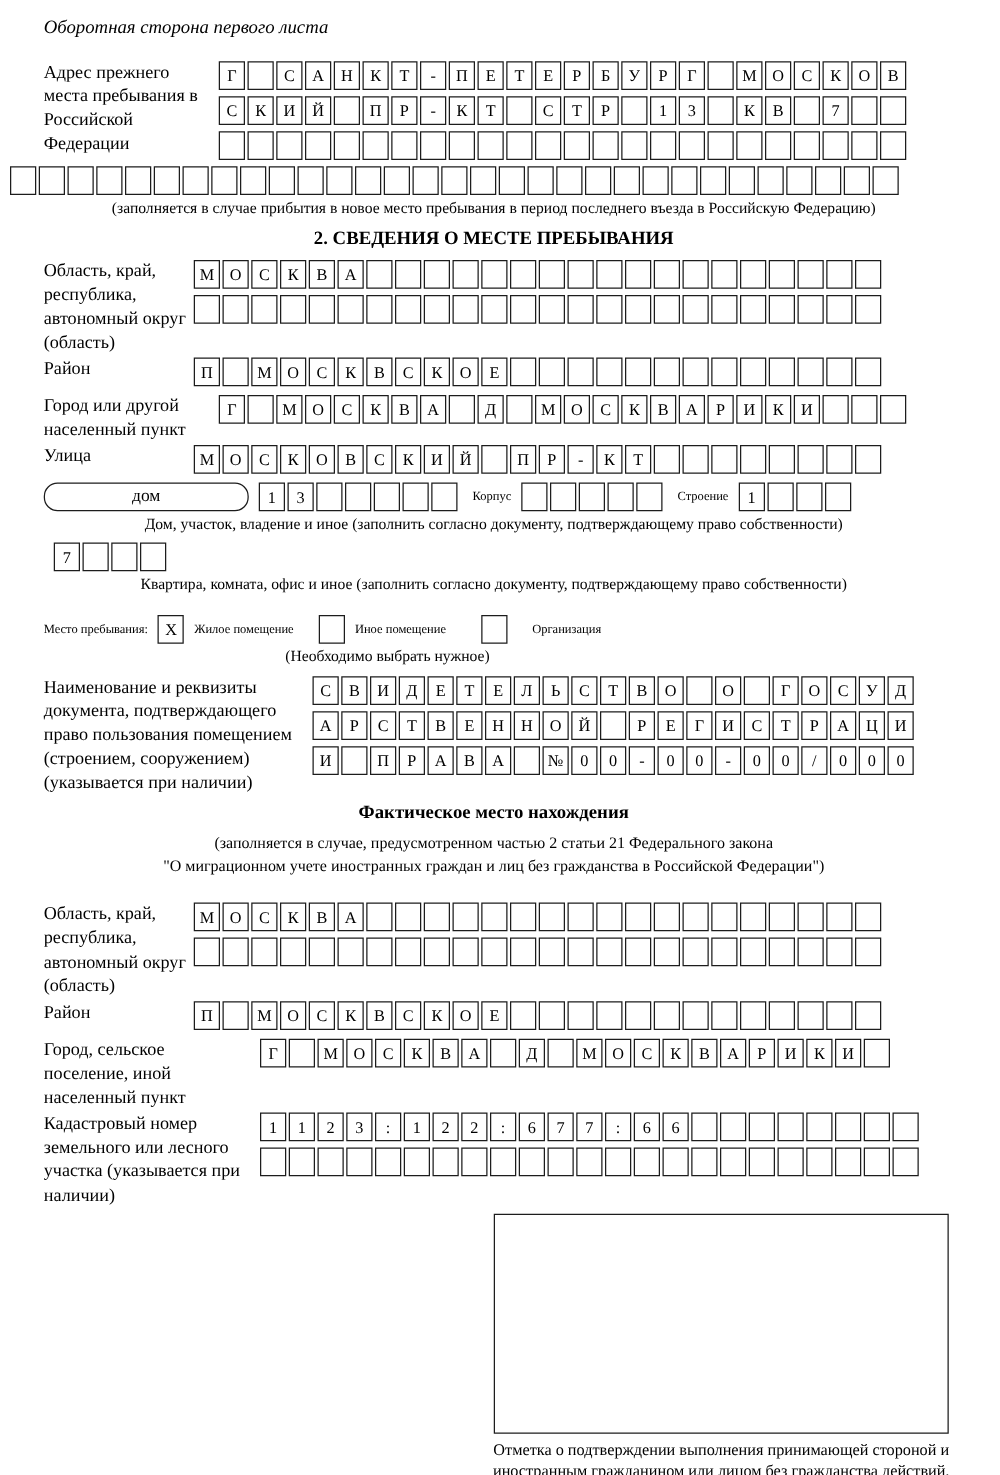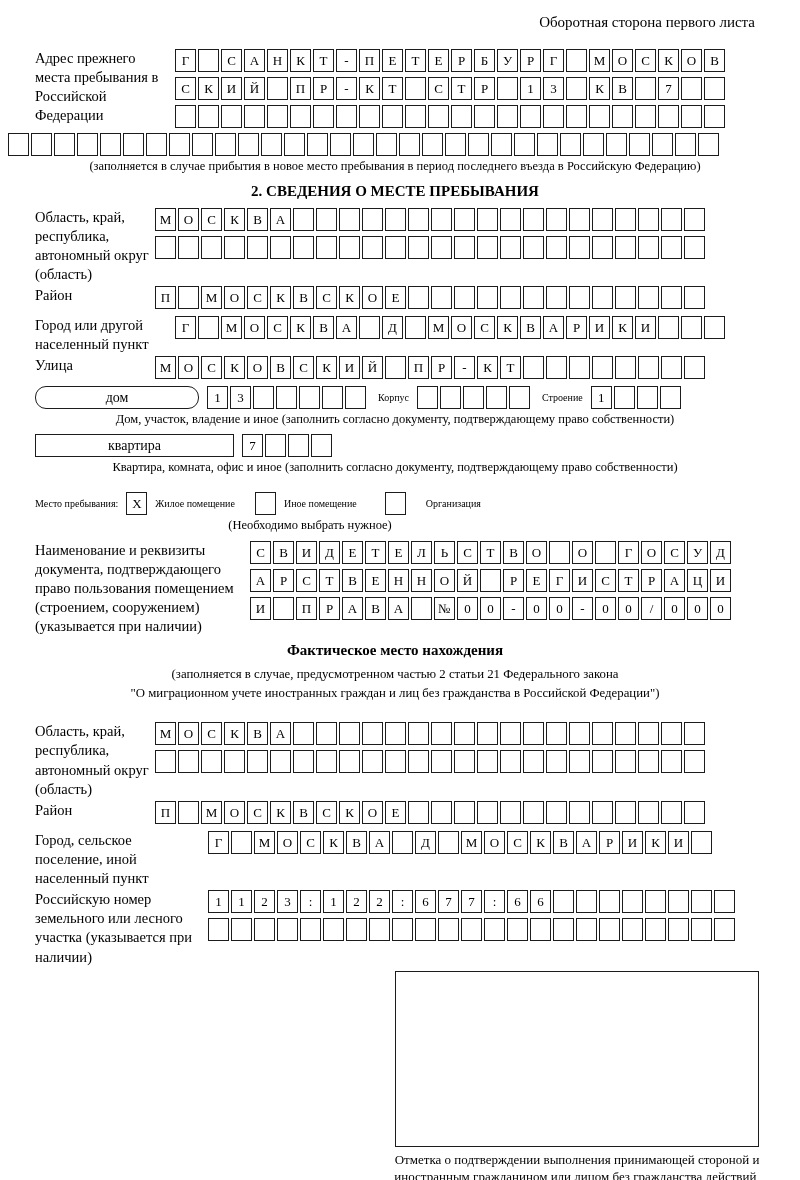--- a/index.html
+++ b/index.html
@@ -1,21 +1,21 @@
 <!DOCTYPE html>
 <html><head>
 <meta charset="utf-8">
 <style>
   html,body{margin:0;padding:0;background:#fff;}
   body{
     width:800px;height:1180px;overflow:hidden;color:#000;
     font-family:"Liberation Serif","DejaVu Serif",serif;
   }
   .page{padding:14px 45px 0 35px;box-sizing:border-box;width:800px;}
-  .hdr-note{text-align:right;font-size:15px;margin-bottom:18px;}
+  .hdr-note{font-size:15px;margin-bottom:18px;font-style:italic;}
   
   .field{display:flex;flex-wrap:nowrap;align-items:flex-start;}
   .flabel{flex:none;width:120px;font-size:14.5px;line-height:1.32;padding-right:6px;box-sizing:border-box;}
   .flabel.w140{width:140px;}
   .flabel.w173{width:173px;}
   .flabel.w215{width:215px;}
   .rows{flex:none;}
   .boxrow{display:flex;flex-wrap:nowrap;margin-bottom:4px;height:24px;}
   .cell{
     flex:none;width:19px;height:21px;border:1.5px solid #1c1c1c;margin-right:2px;
@@ -354,21 +354,20 @@
     <div class="boxrow" style="margin-bottom:0;">
         <span class="cell">1</span>
         <span class="cell"></span>
         <span class="cell"></span>
         <span class="cell"></span>
       </div>
   </div>
   <div class="caption left">Дом, участок, владение и иное (заполнить согласно документу, подтверждающему право собственности)</div>
 
   <div class="houserow">
-    <div class="widebox" style="width:197px;">квартира</div>
     <div class="gap8"></div>
     <div class="boxrow" style="margin-bottom:0;">
         <span class="cell">7</span>
         <span class="cell"></span>
         <span class="cell"></span>
         <span class="cell"></span>
       </div>
   </div>
   <div class="caption left">Квартира, комната, офис и иное (заполнить согласно документу, подтверждающему право собственности)</div>
 
@@ -578,21 +577,21 @@
           <span class="cell">Р</span>
           <span class="cell">И</span>
           <span class="cell">К</span>
           <span class="cell">И</span>
           <span class="cell"></span>
         </div>
     </div>
   </div>
 
   <div class="field">
-    <div class="flabel w173">Российскую номер земельного или лесного участка (указывается при наличии)</div>
+    <div class="flabel w173">Кадастровый номер земельного или лесного участка (указывается при наличии)</div>
     <div class="rows">
       <div class="boxrow">
           <span class="cell">1</span>
           <span class="cell">1</span>
           <span class="cell">2</span>
           <span class="cell">3</span>
           <span class="cell">:</span>
           <span class="cell">1</span>
           <span class="cell">2</span>
           <span class="cell">2</span>

